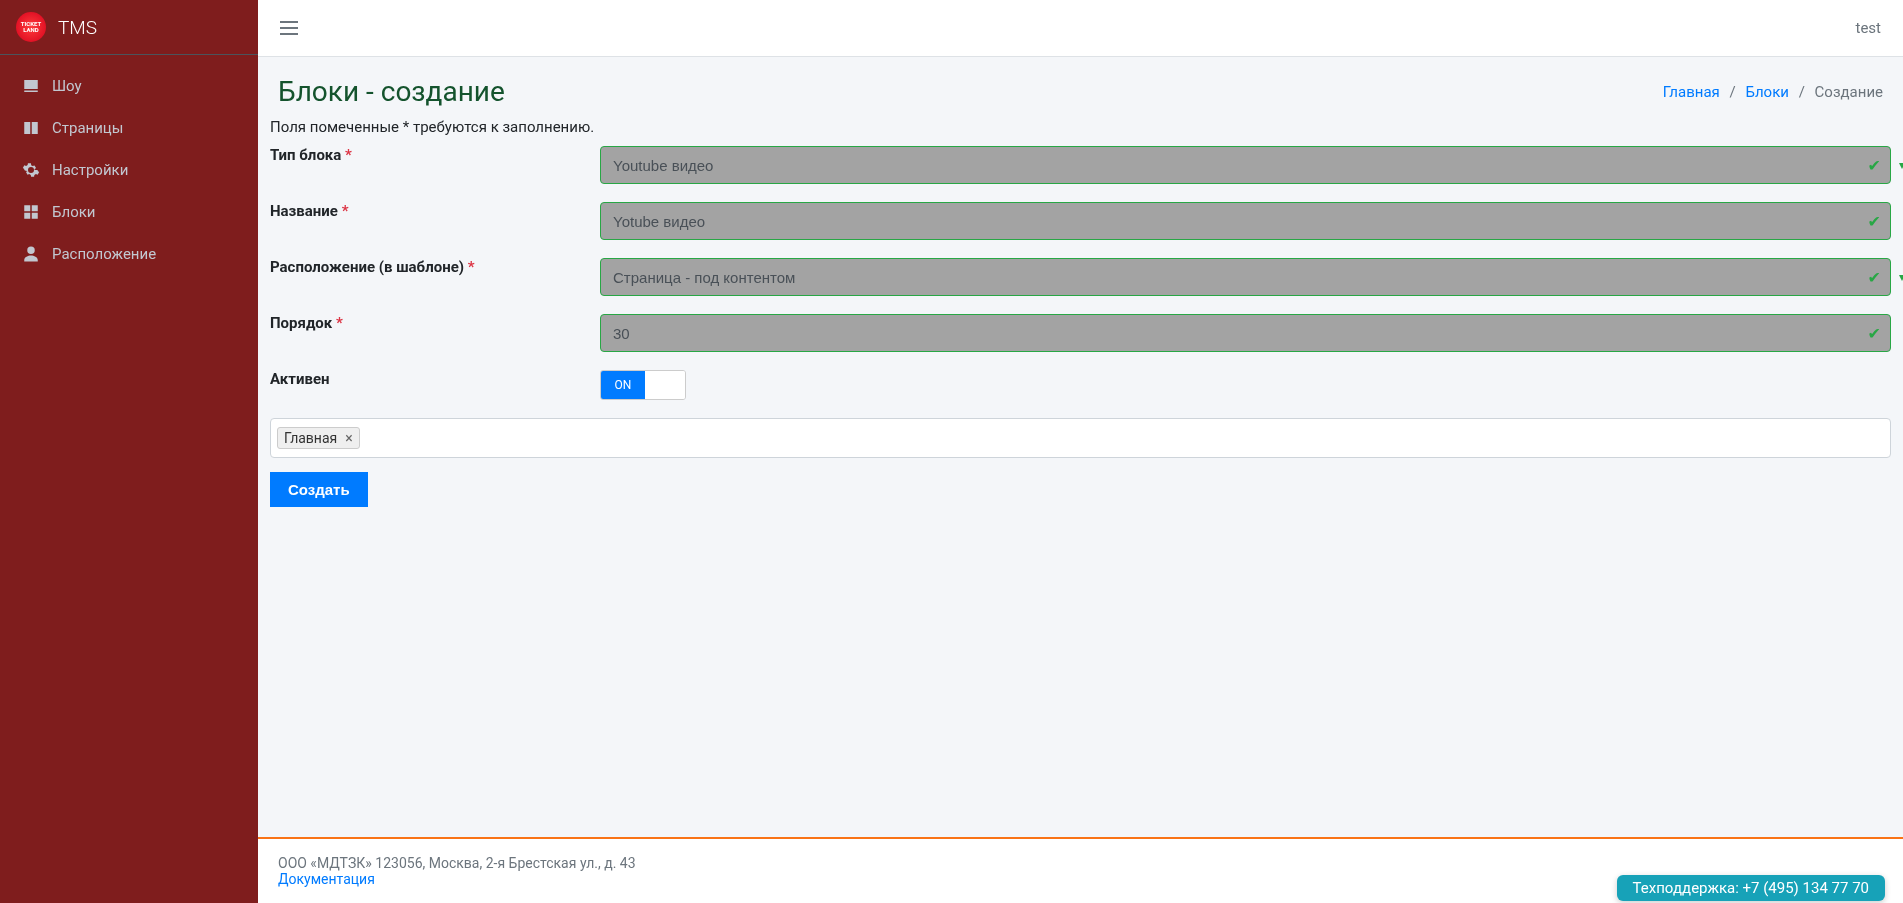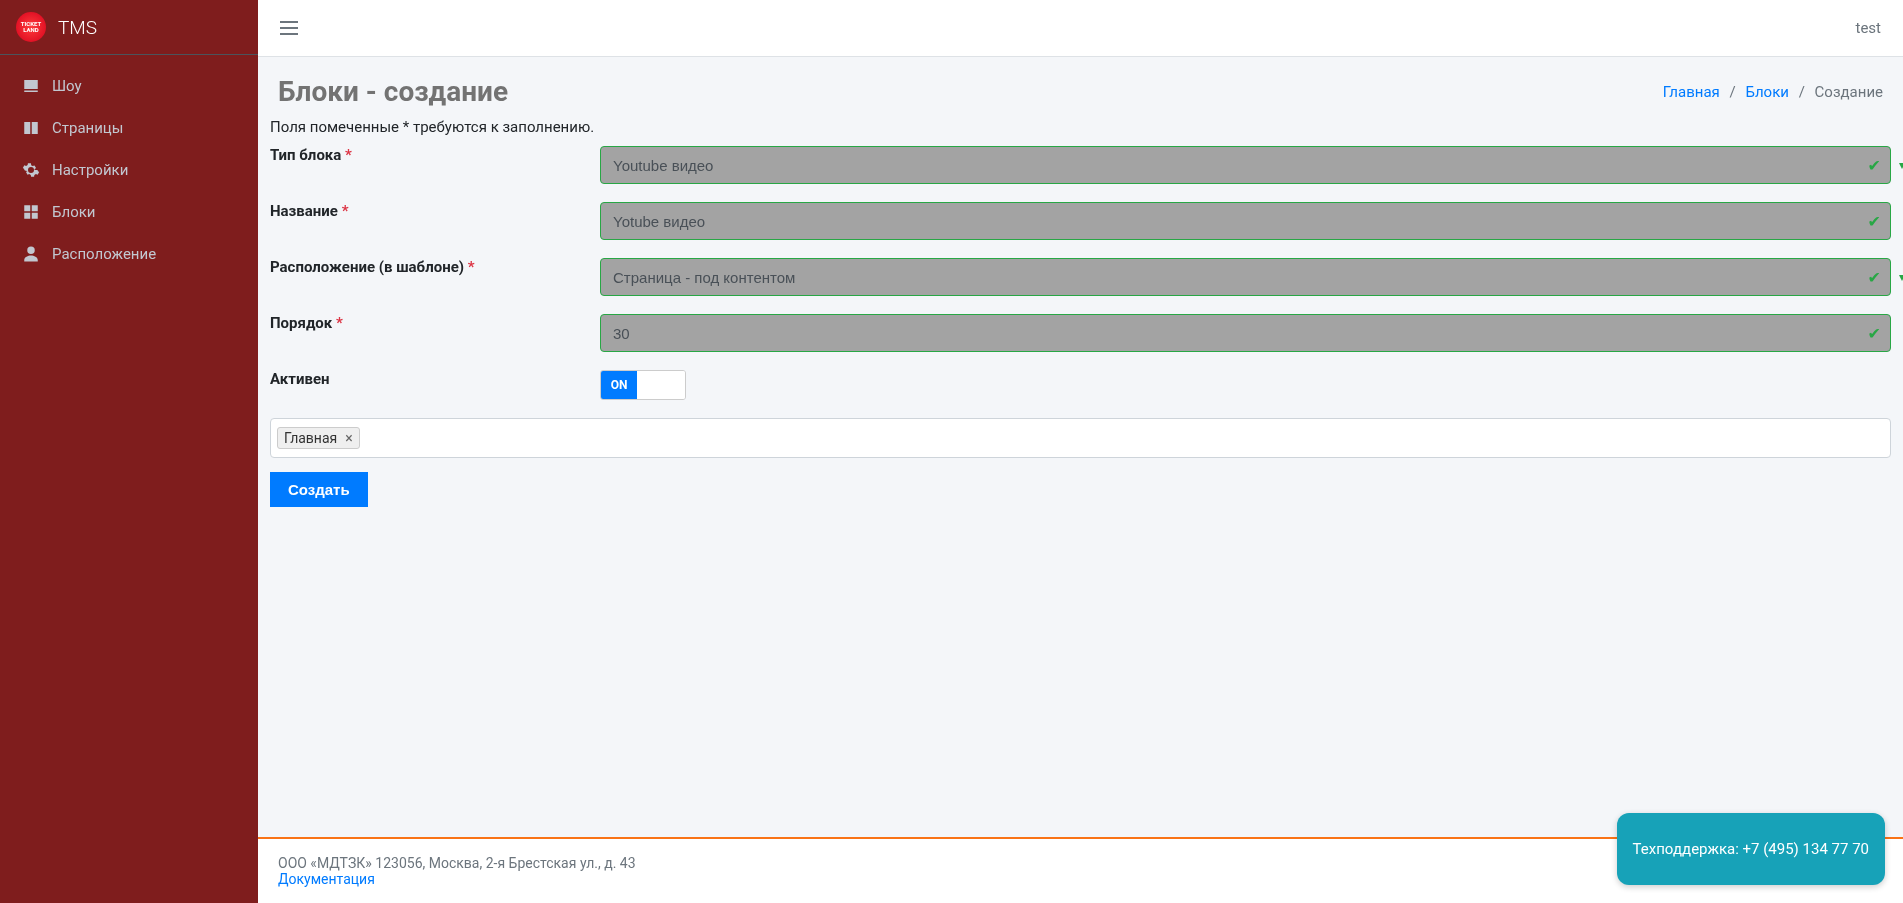--- a/index.html
+++ b/index.html
@@ -12,44 +12,44 @@
 .nav { padding: 10px 8px; }
 .nav-item { display: flex; align-items: center; padding: 10px 12px; color: #c2c7d0; cursor: pointer; border-radius: 4px; font-size: 15px; }
 .nav-icon { width: 22px; height: 22px; margin-right: 10px; display: inline-flex; align-items: center; justify-content: center; }
 .nav-icon svg { fill: currentColor; }
 .main { flex: 1; display: flex; flex-direction: column; background: #f4f6f9; min-width: 0; }
 .topbar { height: 57px; background: #fff; border-bottom: 1px solid #dee2e6; display: flex; align-items: center; padding: 0 16px; }
 .hamburger { cursor: pointer; padding: 6px; color: #6c757d; }
 .hamburger svg { display:block; }
 .topbar-right { margin-left: auto; color: #6c757d; font-size: 15px; padding-right: 6px; }
 .content-header { padding: 18px 20px 10px; display: flex; justify-content: space-between; align-items: center; }
-.page-title { font-size: 28px; font-weight: 700; color: #737373; }
+.page-title { font-size: 28px; font-weight: 400; color: #14532d; }
 .breadcrumb { font-size: 15px; color: #6c757d; }
 .breadcrumb a { color: #007bff; text-decoration: none; }
 .breadcrumb .sep { margin: 0 6px; color: #6c757d; }
 .content { padding: 0 12px 20px; flex:1; }
 .hint { margin-bottom: 10px; font-size: 15px; color: #212529; }
 .form-row { display: flex; align-items: flex-start; margin-bottom: 18px; }
 .form-label { width: 330px; font-weight: 700; font-size: 15px; color: #212529; }
 .req { color: #dc3545; }
 .form-control-wrap { flex: 1; position: relative; }
 .form-control, .form-select { width: 100%; height: 38px; padding: 6px 34px 6px 12px; border: 1px solid #28a745; border-radius: 4px; font-size: 15px; color: #495057; background: #a3a3a3; outline: none; }
 .form-select { appearance: none; cursor: pointer; }
 .valid-icon { position: absolute; right: 10px; top: 50%; transform: translateY(-50%); color: #28a745; font-size: 16px; pointer-events:none; }
 .select-caret { position: absolute; right: -14px; top: 50%; transform: translateY(-50%); color: #28a745; font-size: 12px; pointer-events:none; }
 .toggle { width: 86px; height: 30px; border-radius: 3px; display: flex; cursor: pointer; border:1px solid #ccc; overflow:hidden; }
-.toggle .on { width: 36px; background: #007bff; color: #fff; display: flex; align-items: center; justify-content: center; font-size: 12px; font-weight: 700; }
+.toggle .on { width: 44px; background: #007bff; color: #fff; display: flex; align-items: center; justify-content: center; font-size: 12px; font-weight: 400; }
 .toggle .off { flex: 1; background: #fff; }
 .tag-container { border: 1px solid #ced4da; border-radius: 4px; padding: 5px 6px; background: #fff; margin-bottom: 14px; display:flex; align-items:center; min-height:40px; }
 .tag { display: inline-flex; align-items: center; background: #efefef; border: 1px solid #ccc; border-radius: 3px; padding: 2px 6px; font-size: 14px; color: #333; }
 .tag-close { margin-left: 8px; cursor: pointer; color: #666; font-size: 14px; }
 .btn-primary { background: #007bff; color: #fff; border: none; padding: 9px 18px; border-radius: 0; font-size: 15px; cursor: pointer; font-weight: bold; }
 .footer { background: #fff; border-top: 2px solid #f97316; padding: 16px 20px; color: #6c757d; position: absolute; bottom: 0; left: 258px; right: 0; }
 .footer a { color: #007bff; text-decoration: none; }
-.support-btn { position: fixed; right: 18px; bottom: 18px; background: #17a2b8; color: #fff; padding: 27px 16px; border-radius: 12px; font-size: 15px; cursor: pointer; box-shadow: 0 2px 6px rgba(0,0,0,.2); }
+.support-btn { position: fixed; right: 18px; bottom: 2px; background: #17a2b8; color: #fff; padding: 4px 16px; border-radius: 6px; font-size: 15px; cursor: pointer; box-shadow: 0 2px 6px rgba(0,0,0,.2); }
 </style>
 </head>
 <body>
 
 <div class="wrapper">
   <aside class="sidebar">
     <div class="brand">
       <div class="brand-logo">
           <span>TICKET LAND</span>
         </div>

